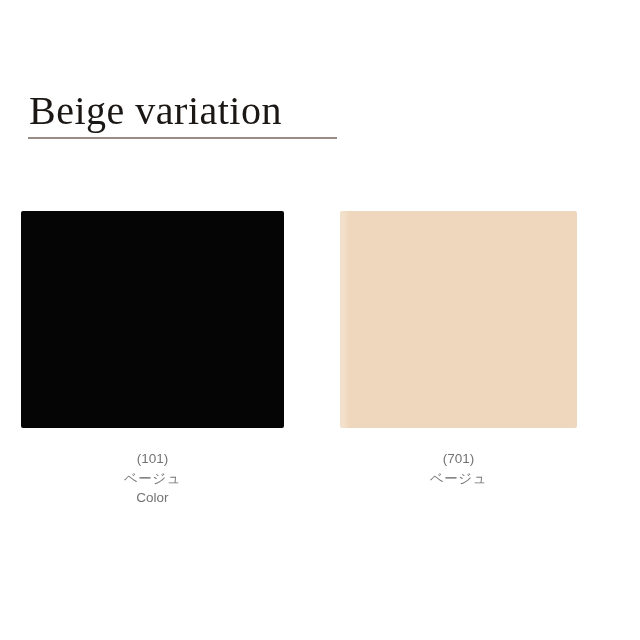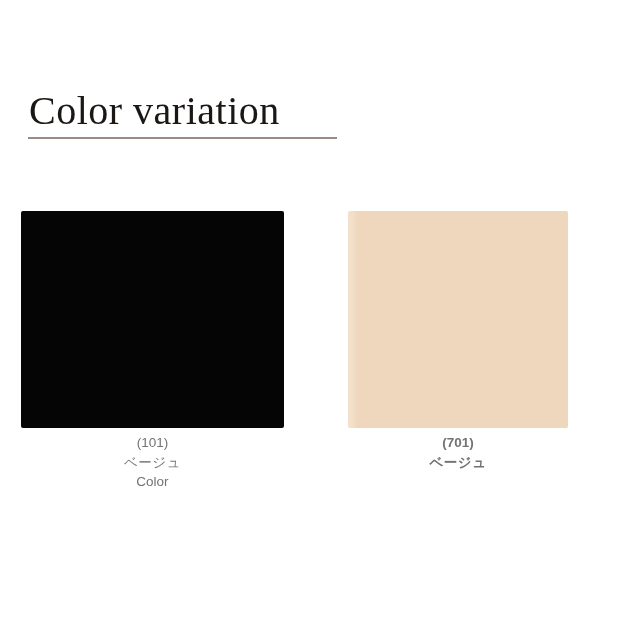--- a/index.html
+++ b/index.html
@@ -52,57 +52,57 @@
     left: 0;
     top: 211px;
     width: 640px;
     height: 290px;
   }
   .swatch-cell {
     position: absolute;
     top: 0;
   }
   .swatch-cell.left  { left: 21px;  width: 263px; }
-  .swatch-cell.right { left: 348px; width: 220px; font-weight: bold; }
+  .swatch-cell.right { left: 340px; width: 237px; }
 
   .swatch-chip {
     width: 100%;
     height: 217px;
     border-radius: 2px;
   }
   .swatch-chip.black {
     background: #050505;
   }
   .swatch-chip.beige {
     background: #efd7bd;
     background-image: linear-gradient(to right,
         #f3e0ca 0px, #f3e0ca 4px,
         #efd7bd 9px, #efd7bd 100%);
   }
 
   .swatch-caption {
-    margin-top: 5px;
+    margin-top: 21px;
     text-align: center;
     color: #737373;
     font-size: 13.5px;
     line-height: 19.5px;
   }
   .caption-code {}
   .caption-jp {
     letter-spacing: 0.5px;
   }
   .caption-en {}
 </style>
 </head>
 <body>
 
 <div id="page">
 
   <div class="heading-block">
-    <div class="heading-title">Color variation</div>
+    <div class="heading-title">Beige variation</div>
     <div class="heading-rule"></div>
   </div>
 
   <div class="swatch-grid">
 
     <div class="swatch-cell left">
       <div class="swatch-chip black"></div>
       <div class="swatch-caption">
         <div class="caption-code">(101)</div>
         <div class="caption-jp">ベージュ</div>

